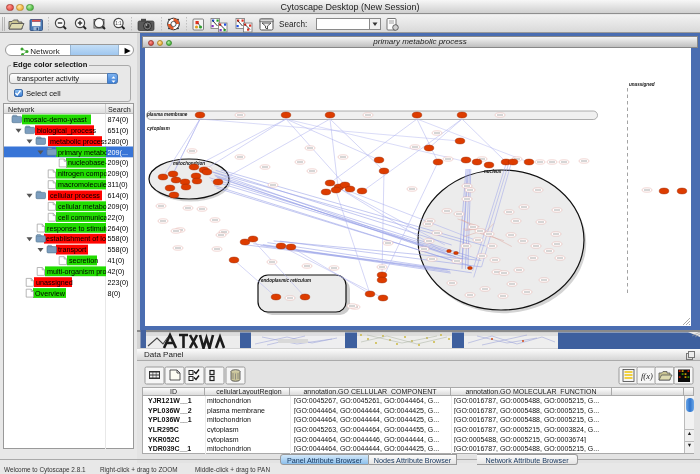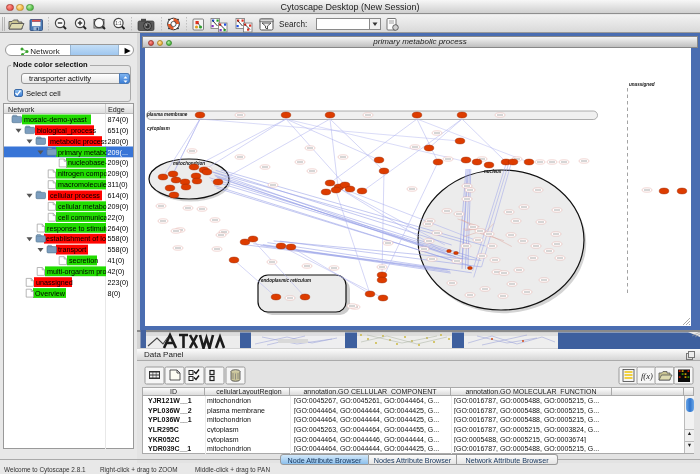--- a/index.html
+++ b/index.html
@@ -7,21 +7,21 @@
 #titlebar { left:0; top:0; width:700px; height:14px; background:linear-gradient(#f7f7f7,#cfcfcf); border-bottom:1px solid #8e8e8e; }
 #titlebar .t { position:absolute; left:0; right:0; top:1.5px; text-align:center; font-size:9px; color:#222; }
 .light { position:absolute; top:3.5px; width:7.5px; height:7.5px; border-radius:50%; }
 #toolbar { left:0; top:15px; width:700px; height:18px; background:linear-gradient(#f2f2f2,#d9d9d9); border-bottom:1px solid #9a9a9a; }
 #cpanel { left:0; top:33px; width:137px; height:426px; background:#e8e8e8; }
 #cphead { position:absolute; left:0; top:0; width:137px; height:12px; background:linear-gradient(#fbfbfb,#d6d6d6); border-bottom:1px solid #aaa; font-size:8px; color:#222; padding:1px 0 0 5px; }
 #tabs { position:absolute; left:5px; top:11px; width:129px; height:11.5px; background:#fff; border:1px solid #999; border-radius:6px; overflow:hidden; font-size:8px; }
 #tabs .seg { position:absolute; top:0; height:100%; }
 #groupbox { position:absolute; left:7px; top:32px; width:124px; height:37px; border:1px solid #aaa; border-radius:3px; }
 #grouplab { position:absolute; left:11px; top:27px; font-size:7.6px; font-weight:bold; color:#111; background:#e8e8e8; padding:0 2px; }
-#combo { position:absolute; left:21px; top:40px; width:109px; height:11px; background:linear-gradient(#fff,#e8e8e8); border:1px solid #949494; border-radius:3px; font-size:7.6px; color:#111; padding-left:7px; }
+#combo { position:absolute; left:9px; top:40px; width:109px; height:11px; background:linear-gradient(#fff,#e8e8e8); border:1px solid #949494; border-radius:3px; font-size:7.6px; color:#111; padding-left:7px; }
 #combo .step { position:absolute; right:-1px; top:-1px; width:11px; height:11px; background:linear-gradient(#7db3f0,#3d7fd6); border-radius:0 3px 3px 0; border:1px solid #4a7ab8; }
 #cbox { position:absolute; left:14px; top:55.5px; width:8.5px; height:8.5px; background:linear-gradient(#8ec0f0,#3f81d8); border:1px solid #3a6aa8; border-radius:2px; }
 #treebox { position:absolute; left:3px; top:70px; width:131px; height:346px; background:#fff; border:1px solid #999; }
 #treehead { position:absolute; left:0; top:0; width:129px; height:9.5px; background:linear-gradient(#f7f7f7,#ddd); border-bottom:1px solid #bbb; font-size:7.2px; color:#222; }
 #netwin { left:140px; top:33px; width:560px; height:360px; background:#4a6db1;font-style:italic; }
 #nwtitle { position:absolute; left:2px; top:3px; width:556px; height:11.5px; background:linear-gradient(#f4f4f4,#bfbfbf); border:1px solid #888; font-size:8px; color:#1a1a1a; text-align:center; }
 #nwcanvas { position:absolute; left:5px; top:15px; width:546px; height:278px; background:#fff; }
 #datapanel { left:137px; top:349px; width:563px; height:114px; background:#e3e3e3; }
 #dphead { position:absolute; left:0; top:0; width:563px; height:12px; background:linear-gradient(#fbfbfb,#d6d6d6); border-bottom:1px solid #aaa; font-size:8px; color:#222; padding:1px 0 0 7px; }
 .thead { position:absolute; top:387px; height:9px; background:linear-gradient(#fdfdfd,#dcdcdc); border-right:1px solid #aaa; border-top:1px solid #aaa; border-bottom:1px solid #aaa; font-size:7px; color:#222; text-align:center; overflow:hidden; }
@@ -155,39 +155,39 @@
         <circle cx="2" cy="2" r="1.5" fill="#3aa32e"></circle>
         <circle cx="7" cy="4.5" r="1.5" fill="#3aa32e"></circle>
         <circle cx="2.5" cy="7.5" r="1.5" fill="#3aa32e"></circle>
         <path d="M2 2 L7 4.5 L2.5 7.5" stroke="#3aa32e" fill="none" stroke-width="0.7"></path>
       </svg>
     <div class="seg" style="left:0;width:64px;text-align:center;padding:1.5px 0 0 14px;color:#222">Network</div>
     <div class="seg" style="left:64px;width:49px;background:linear-gradient(#c3def7,#7fb2e8);border-left:1px solid #98b6d4;border-right:1px solid #98b6d4;text-align:center;padding-top:19px;font-weight:bold;color:#14365e">Mosaic</div>
     <div class="seg" style="left:114px;width:15px;text-align:center;padding-top:1px;color:#000;font-size:8px">▶</div>
   </div>
   <div id="groupbox"></div>
-  <div id="grouplab">Node color selection</div>
+  <div id="grouplab">Edge color selection</div>
   <div id="combo">transporter activity
     <div class="step">
         <svg width="9" height="9" viewBox="0 0 9 9" style="position:absolute;left:0.5px;top:0.5px">
           <path d="M2.5 3.5 L4.5 1.2 L6.5 3.5 Z" fill="#fff"></path>
           <path d="M2.5 5.5 L4.5 7.8 L6.5 5.5 Z" fill="#fff"></path>
         </svg>
       </div>
   </div>
   <div id="cbox">
       <svg width="8" height="8" viewBox="0 0 8 8" style="position:absolute;left:-1px;top:-1px">
         <path d="M1.5 4 L3.2 6 L6.5 1.5" fill="none" stroke="#fff" stroke-width="1.3"></path>
       </svg>
     </div>
   <div class="abs" style="left:26px;top:56px;font-size:7.6px;color:#111">Select cell</div>
   <div id="treebox">
     <div id="treehead">
         <span style="position:absolute;left:4px;top:1px">Network</span>
-        <span style="position:absolute;left:104px;top:1px">Edge</span>
+        <span style="position:absolute;left:104px;top:1px">Search</span>
       <div class="vline" style="left:100.5px;top:0;height:9.5px"></div>
     </div>
     <div style="position:absolute;left:0;top:9.5px;width:129px;height:335px;overflow:hidden">
       <div class="vline" style="left:101px;top:0;height:335px;background:#e8e8e8"></div>
       <svg width="129" height="200" viewBox="0 0 129 200" style="position:absolute;left:0;top:0">
           <clipPath id="lblclip">
             <rect x="0" y="0" width="102.5" height="200"></rect>
           </clipPath>
 <rect x="18" y="0.5" width="69" height="9.8" fill="#21dc00"></rect>
 <g>
@@ -987,22 +987,22 @@
 
 <div class="vline abs" style="left:205px;top:396px;height:58px;background:#ececec"></div>
 <div class="vline abs" style="left:290px;top:396px;height:58px;background:#ececec"></div>
 <div class="vline abs" style="left:451px;top:396px;height:58px;background:#ececec"></div>
 <div class="abs" style="left:684px;top:396px;width:10px;height:57px;background:#f2f2f2;border-left:1px solid #bbb">
   <div style="position:absolute;left:0.5px;top:2px;width:8px;height:14px;border-radius:4px;background:linear-gradient(90deg,#6aa6e8,#2f74cc 50%,#6aa6e8)"></div>
   <div style="position:absolute;left:0;top:33px;width:9px;height:12px;background:#f0f0f0;border-top:1px solid #bbb;font-size:5.5px;text-align:center;color:#222">▲</div>
   <div style="position:absolute;left:0;top:45px;width:9px;height:12px;background:#f0f0f0;border-top:1px solid #bbb;font-size:5.5px;text-align:center;color:#222">▼</div>
 </div>
 
-<div class="dtab abs" style="left:280px;width:89px;background:linear-gradient(#d3e8fa,#8cc0ec);border-radius:3px 0 0 3px">Node Attribute Browser</div>
+<div class="dtab abs" style="left:280px;width:89px;background:linear-gradient(#d3e8fa,#8cc0ec);border-radius:3px 0 0 3px">Panel Attribute Browser</div>
 <div class="dtab abs" style="left:369px;width:88px;border-left:none">Nodes Attribute Browser</div>
-<div class="dtab abs" style="left:457px;width:101px;border-left:none;border-radius:0 3px 3px 0">Network Attribute Browser</div>
+<div class="dtab abs" style="left:477px;width:101px;border-left:none;border-radius:0 3px 3px 0">Network Attribute Browser</div>
 
 <div id="statusbar" class="abs">
   <div style="position:absolute;left:0;top:-4px;width:700px;height:1px;background:#aaa"></div>
   <span style="left:4px">Welcome to Cytoscape 2.8.1</span>
   <span style="left:100px">Right-click + drag to ZOOM</span>
   <span style="left:195px">Middle-click + drag to PAN</span>
 </div>
 
 </body></html>

